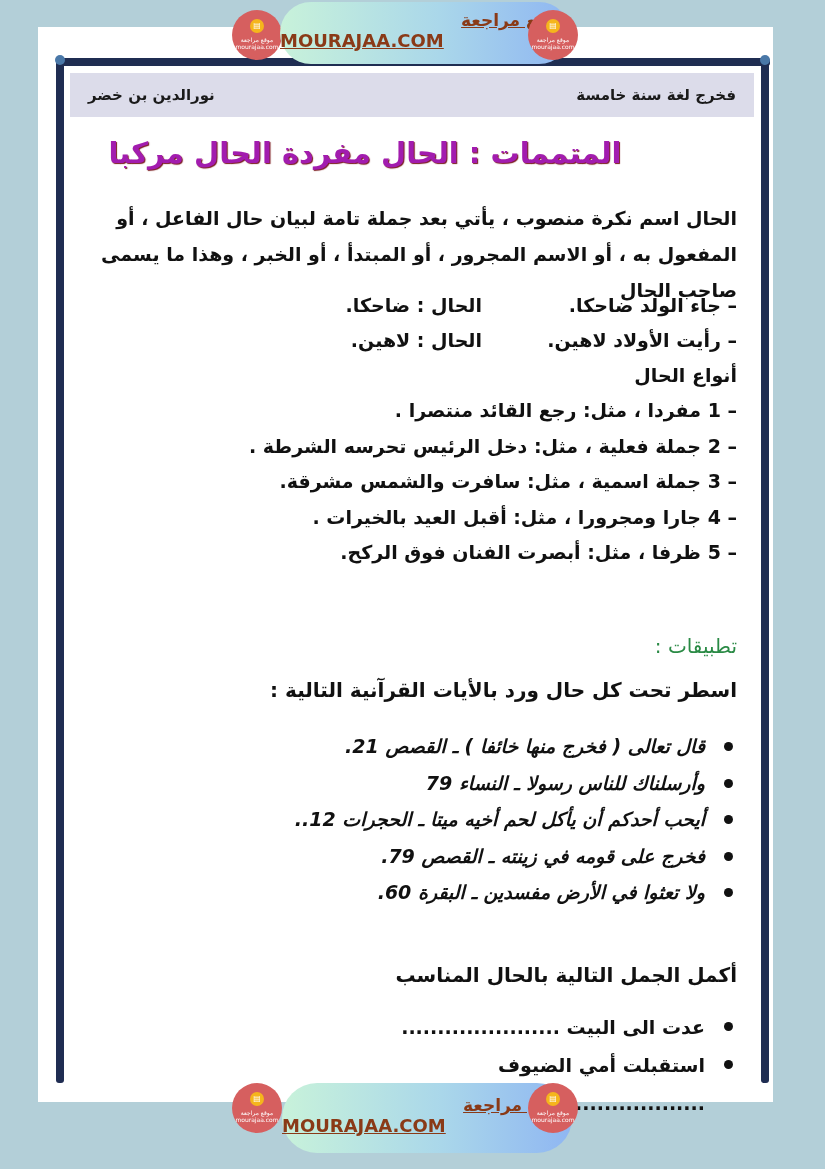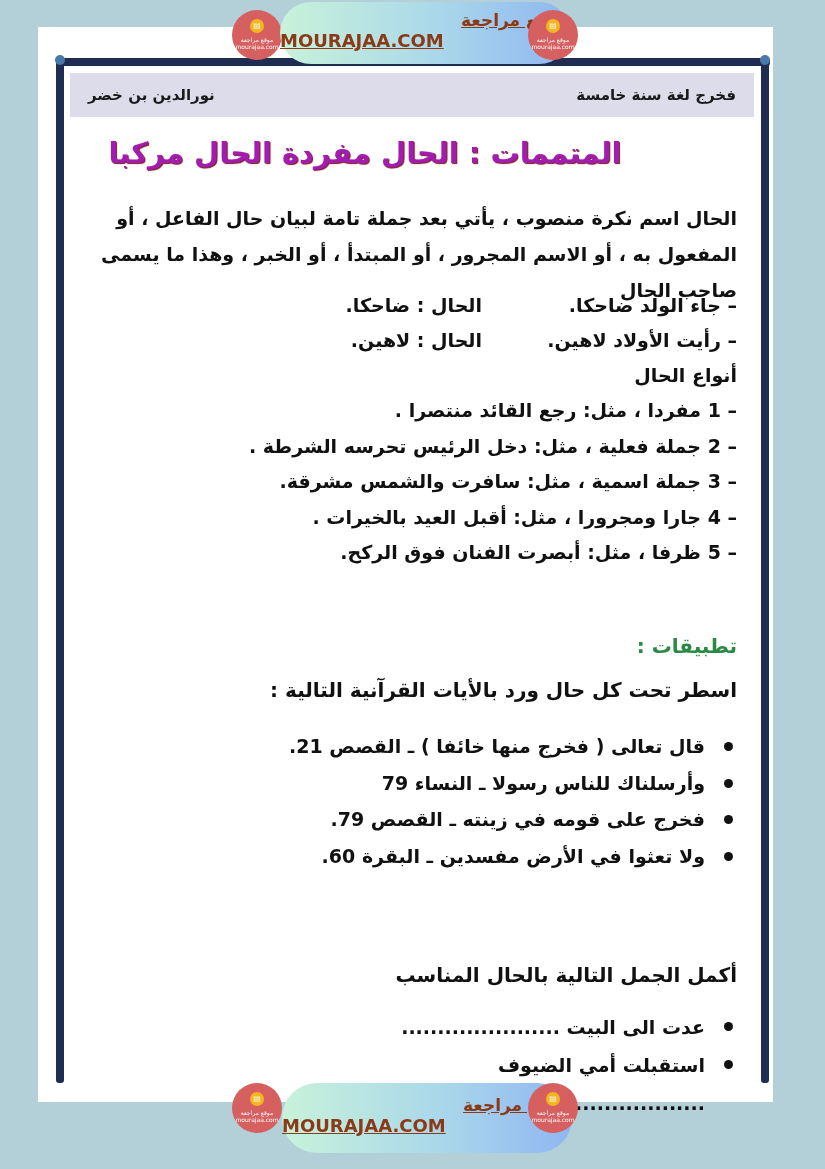--- a/index.html
+++ b/index.html
@@ -46,24 +46,24 @@
   }
   .def { top: 200px; width: 670px; line-height: 36px; }
   .ex-row { display: flex; direction: rtl; }
   .ex-row .sent { width: 255px; }
   .ex-row .hal { }
   .examples { top: 288px; width: 560px; }
   .types { top: 393px; width: 520px; line-height: 35.5px; }
   .types .item { padding-right: 0; }
   .apps-title {
     position: absolute; right: 88px; top: 634px; direction: rtl;
-    font-size: 20px; font-weight: bold; color: #2a8a45;
+    font-size: 20px; font-weight: normal; color: #2a8a45;
   }
   .apps-instr { top: 673px; width: 520px; font-size: 20px; }
-  .bullets { top: 728px; width: 560px; line-height: 36.5px; list-style: none; margin: 0; padding: 0; }
+  .bullets { top: 728px; width: 560px; line-height: 36.5px; list-style: none; margin: 0; padding: 0; font-style: italic; }
   .bullets li, .complete li { position: relative; padding-right: 32px; }
   .bullets li::before, .complete li::before {
     content: ""; position: absolute; right: 4px; top: 14px; width: 9px; height: 9px;
     border-radius: 50%; background: #111;
   }
   .complete-title { top: 958px; width: 400px; font-size: 20px; }
   .complete { top: 1008px; width: 400px; list-style: none; margin: 0; padding: 0; line-height: 38px; }
   .badge {
     position: absolute; width: 290px; height: 62px; border-radius: 32px;
     background: linear-gradient(90deg, #c8f2da 0%, #aad7ea 55%, #8fb6f2 100%);
@@ -118,20 +118,21 @@
   <div class="item">– 4 جارا ومجرورا ، مثل: أقبل العيد بالخيرات .</div>
   <div class="item">– 5 ظرفا ، مثل: أبصرت الفنان فوق الركح.</div>
 </div>
 
 <div class="apps-title">تطبيقات :</div>
 <div class="content apps-instr">اسطر تحت كل حال ورد بالأيات القرآنية التالية :</div>
 
 <ul class="content bullets">
   <li>قال تعالى ( فخرج منها خائفا ) ـ القصص 21.</li>
   <li>وأرسلناك للناس رسولا ـ النساء 79</li>
+  <li>أيحب أحدكم أن يأكل لحم أخيه ميتا ـ الحجرات 12..</li>
   <li>فخرج على قومه في زينته ـ القصص 79.</li>
   <li>ولا تعثوا في الأرض مفسدين ـ البقرة 60.</li>
 </ul>
 
 <div class="content complete-title">أكمل الجمل التالية بالحال المناسب</div>
 <ul class="content complete">
   <li>عدت الى البيت ......................</li>
   <li>استقبلت أمي الضيوف ......................</li>
 </ul>
 

